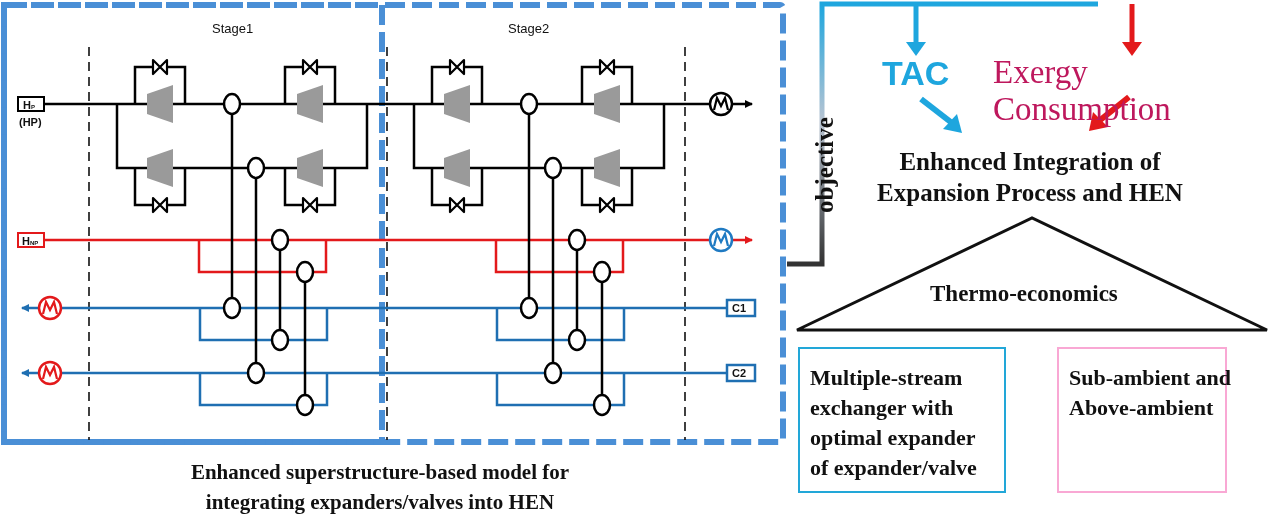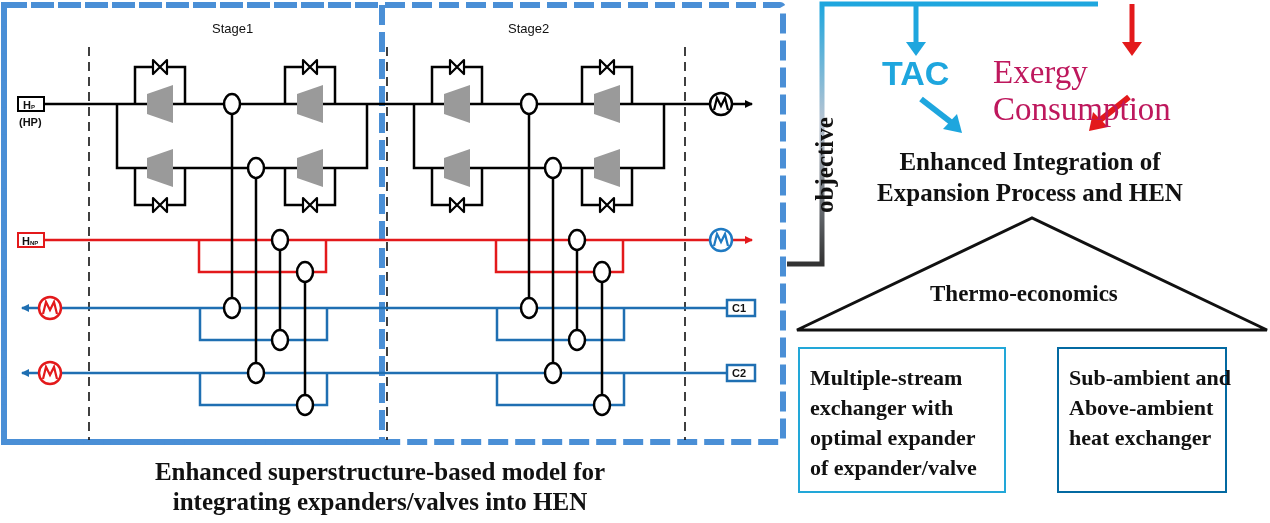--- a/index.html
+++ b/index.html
@@ -1,28 +1,28 @@
 <!DOCTYPE html>
 <html><head>
 <meta charset="utf-8">
 <style>
   html, body { margin: 0; padding: 0; background: #ffffff; }
   body { width: 1270px; height: 523px; position: relative; overflow: hidden; font-family: "Liberation Serif", serif; }
   #diagram { position: absolute; left: 0; top: 0; }
   .stage-label { font-family: "Liberation Sans", sans-serif; font-size: 13px; fill: #111; }
   .tag-text { font-family: "Liberation Sans", sans-serif; font-weight: bold; fill: #111; }
-  .caption { position: absolute; left: 100px; width: 560px; top: 457px; text-align: center; font-family: "Liberation Serif", serif; font-weight: bold; font-size: 25px; line-height: 30px; color: #111; }
+  .caption { position: absolute; left: 100px; width: 560px; top: 457px; text-align: center; font-family: "Liberation Serif", serif; font-weight: bold; font-size: 21px; line-height: 30px; color: #111; }
   .obj-tac { position: absolute; left: 882px; top: 54px; font-size: 34px; color: #1ea6de; font-family: Liberation Sans, sans-serif; font-weight: bold; }
   .obj-exergy { position: absolute; left: 993px; top: 54px; font-size: 33px; color: #be185d; font-family: "Liberation Serif", serif; }
   .goal-title { position: absolute; left: 850px; width: 360px; top: 146px; text-align: center; font-weight: bold; font-size: 25px; line-height: 31px; color: #111; }
   .objective-label { position: absolute; left: 776px; top: 150px; width: 100px; height: 30px; transform: rotate(-90deg); transform-origin: center center; text-align: center; font-weight: bold; font-size: 25px; color: #111; }
   .method-label { position: absolute; left: 930px; top: 281px; font-weight: bold; font-size: 23px; color: #111; }
   .pillar { position: absolute; top: 347px; height: 146px; box-sizing: border-box; padding: 14px 12px 0 10px; font-weight: bold; font-size: 22px; line-height: 30px; color: #111; }
   .pillar-left { left: 798px; width: 208px; border: 2px solid #22a7d8; }
-  .pillar-right { left: 1057px; width: 170px; border: 2px solid #0369a1; }
+  .pillar-right { left: 1057px; width: 170px; border: 2px solid #f9a8d4; }
   .pillar span { display: block; white-space: nowrap; }
 </style>
 </head>
 <body>
 
 <svg id="diagram" width="1270" height="523" viewBox="0 0 1270 523" xmlns="http://www.w3.org/2000/svg">
   <defs>
     <linearGradient id="bracketGrad" x1="0" y1="0" x2="0" y2="1">
       <stop offset="0" stop-color="#1ea6de"></stop>
       <stop offset="0.45" stop-color="#b8c4d2"></stop>
@@ -198,14 +198,13 @@
 
 <div class="pillar pillar-left">
   <span>Multiple-stream</span>
   <span>exchanger with</span>
   <span>optimal expander</span>
   <span>of expander/valve</span>
 </div>
 <div class="pillar pillar-right">
   <span>Sub-ambient and</span>
   <span>Above-ambient</span>
-  <span>heat exchanger</span>
 </div>
 
 </body></html>

